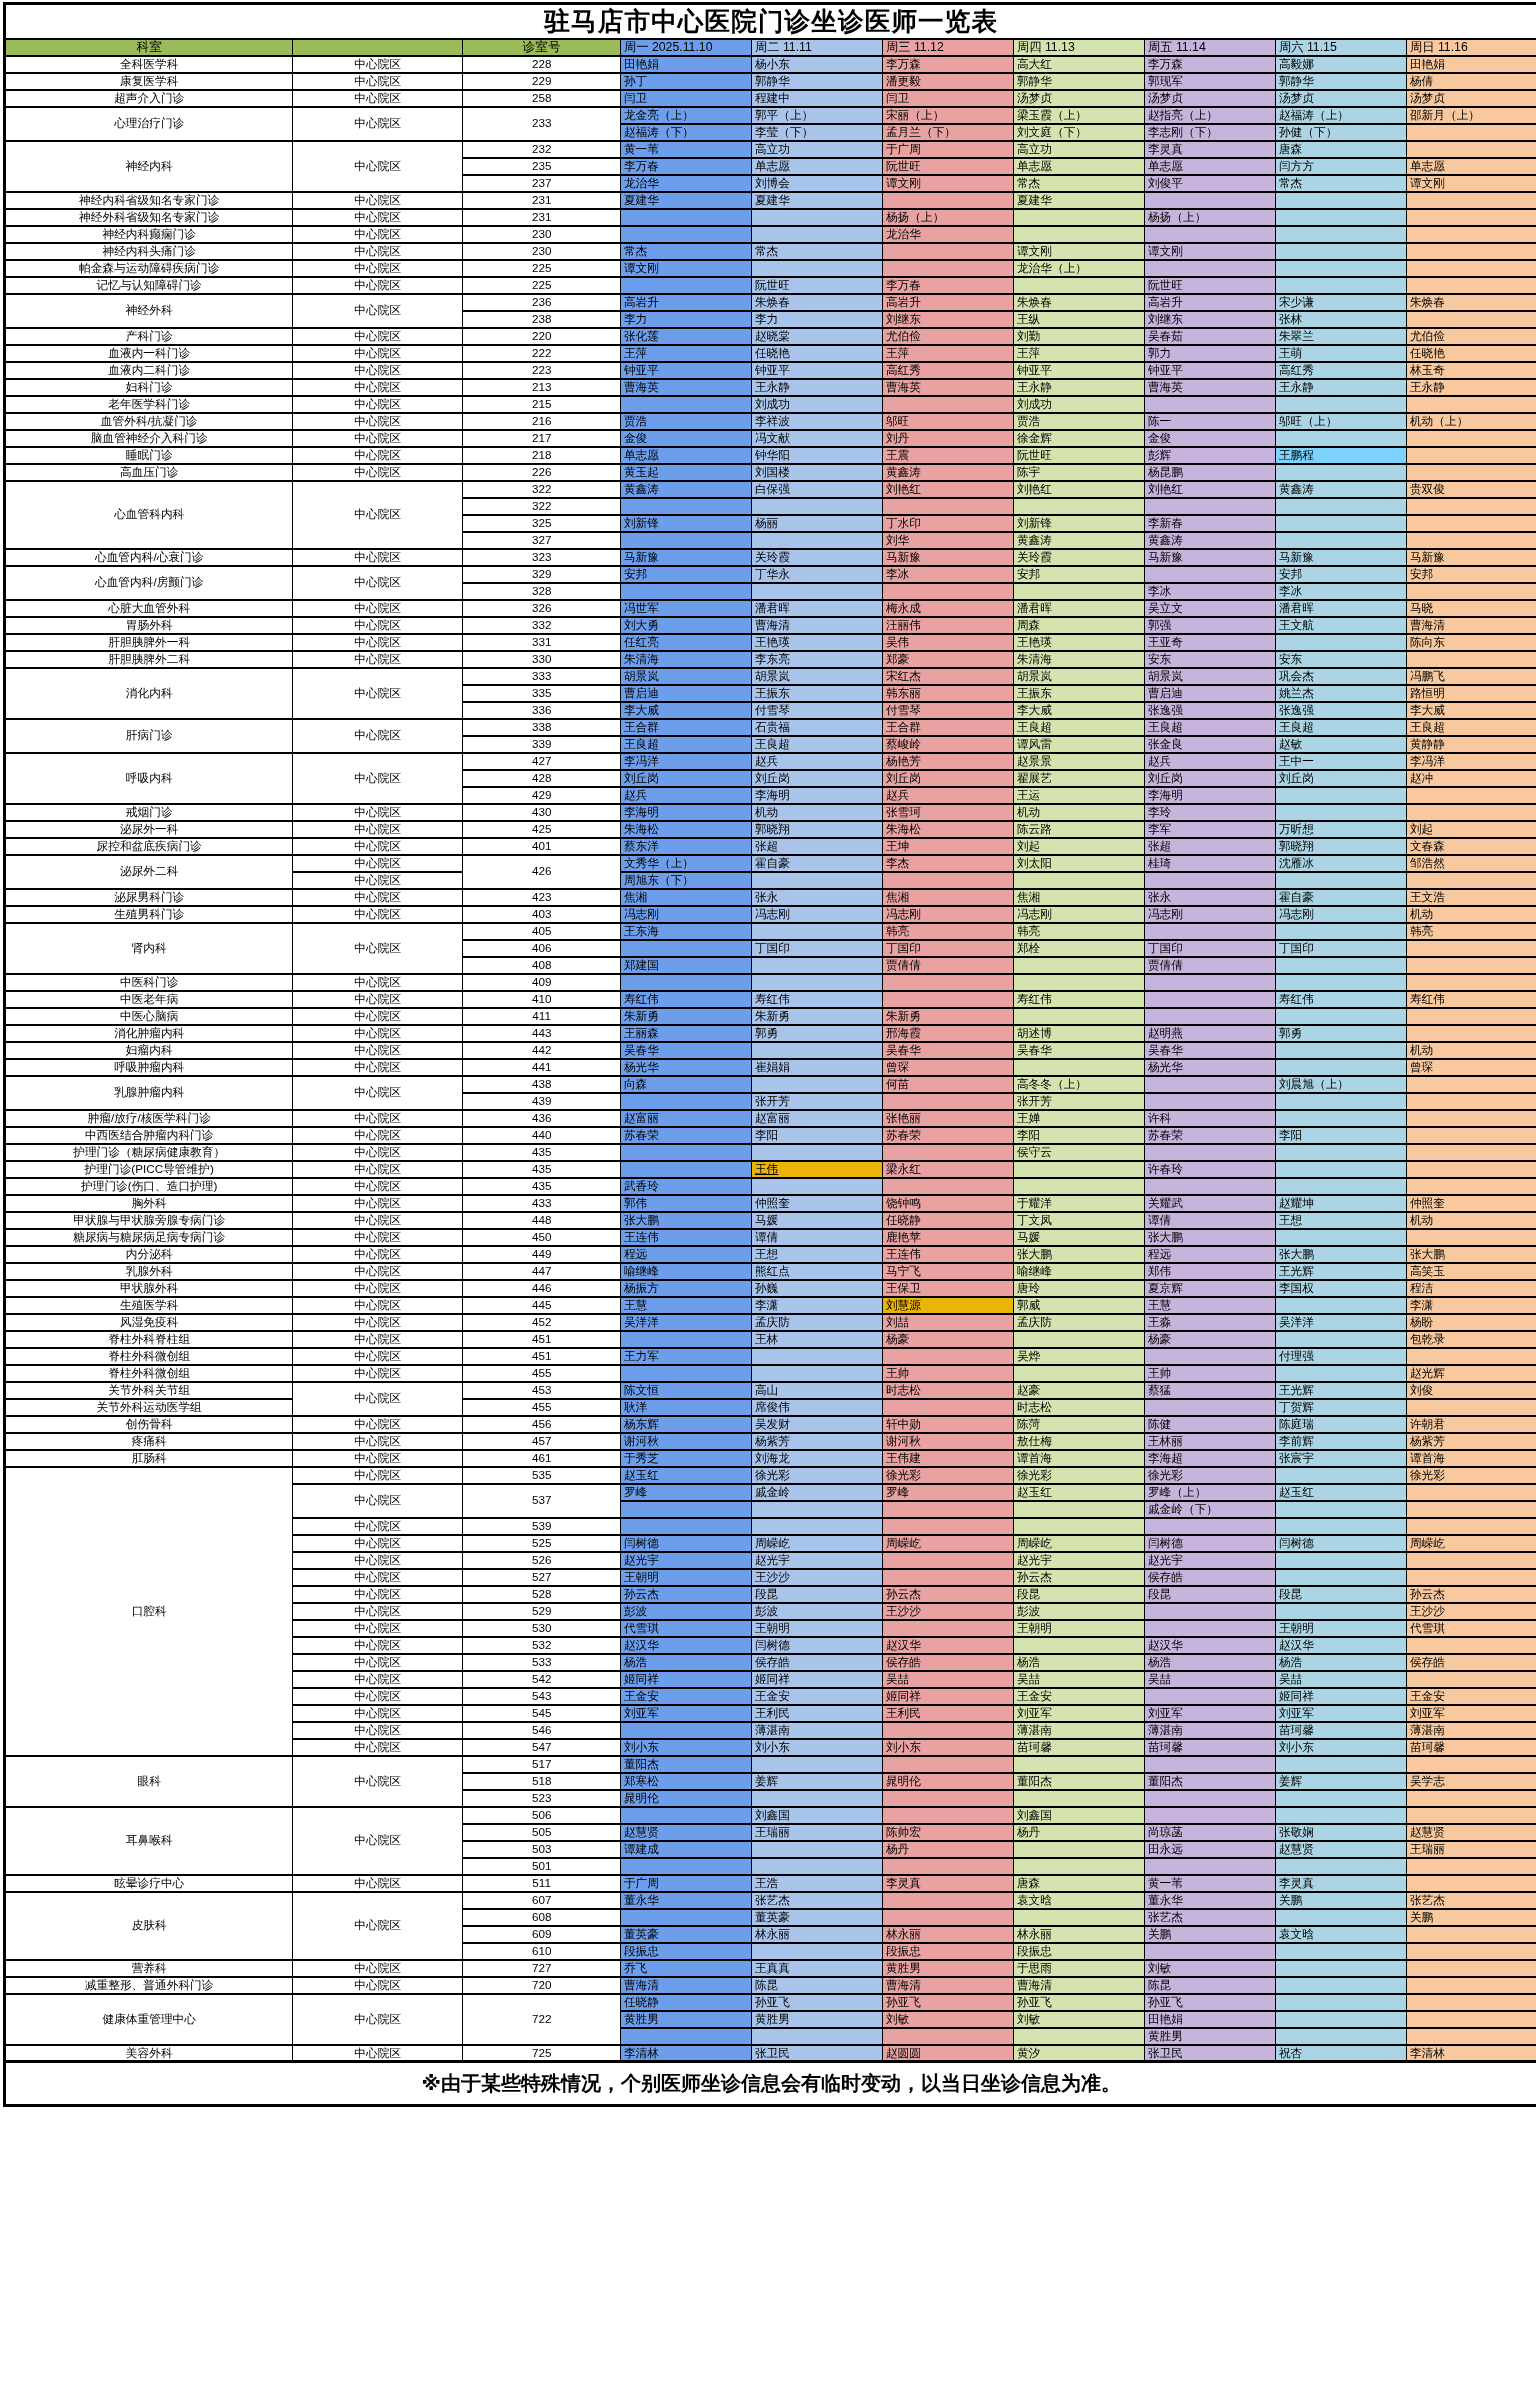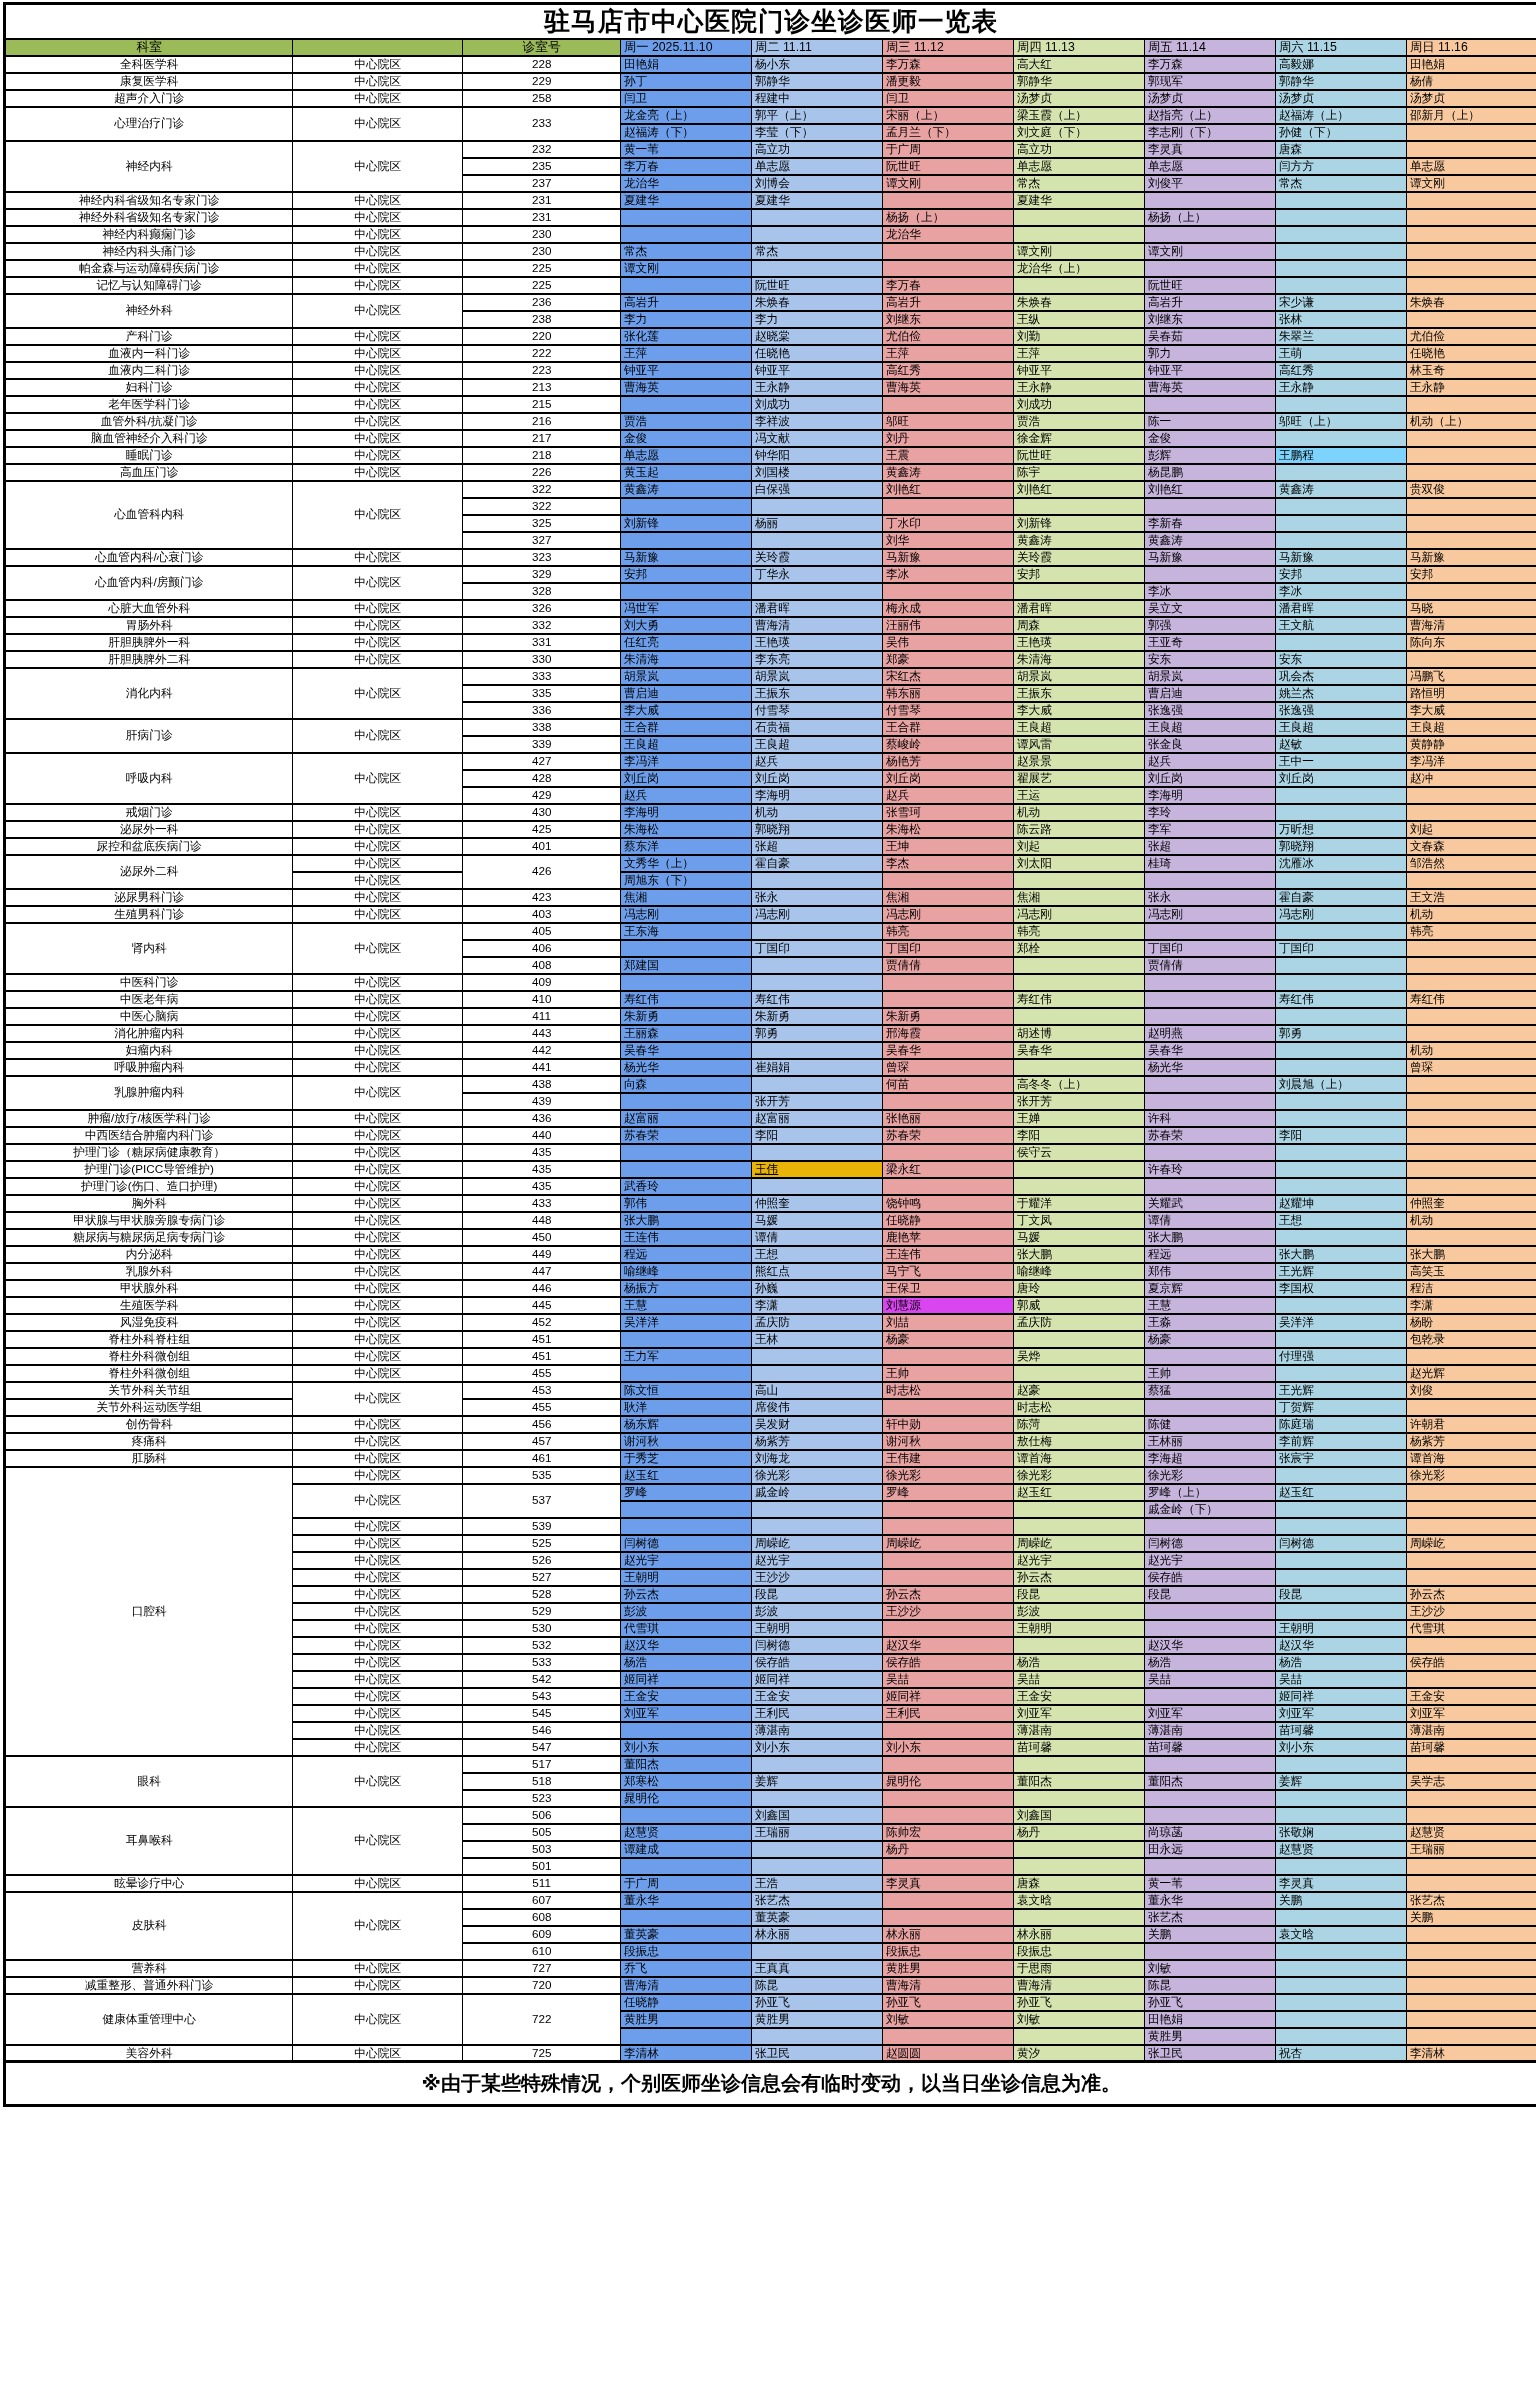--- a/index.html
+++ b/index.html
@@ -895,21 +895,21 @@
           <td class="doctor-cell" style="background: rgb(198, 180, 220);">夏京辉</td>
           <td class="doctor-cell" style="background: rgb(171, 213, 228);">李国权</td>
           <td class="doctor-cell" style="background: rgb(248, 201, 158);">程洁</td>
         </tr>
         <tr>
           <td class="dept-cell">生殖医学科</td>
           <td class="campus-cell">中心院区</td>
           <td class="room-cell">445</td>
           <td class="doctor-cell" style="background: rgb(109, 158, 235);">王慧</td>
           <td class="doctor-cell" style="background: rgb(169, 196, 234);">李潇</td>
-          <td class="doctor-cell" style="background: #d946ef;">刘慧源</td>
+          <td class="doctor-cell" style="background: #eab308;">刘慧源</td>
           <td class="doctor-cell" style="background: rgb(213, 227, 174);">郭威</td>
           <td class="doctor-cell" style="background: rgb(198, 180, 220);">王慧</td>
           <td class="doctor-cell" style="background: rgb(171, 213, 228);"></td>
           <td class="doctor-cell" style="background: rgb(248, 201, 158);">李潇</td>
         </tr>
         <tr>
           <td class="dept-cell">风湿免疫科</td>
           <td class="campus-cell">中心院区</td>
           <td class="room-cell">452</td>
           <td class="doctor-cell" style="background: rgb(109, 158, 235);">吴洋洋</td>

